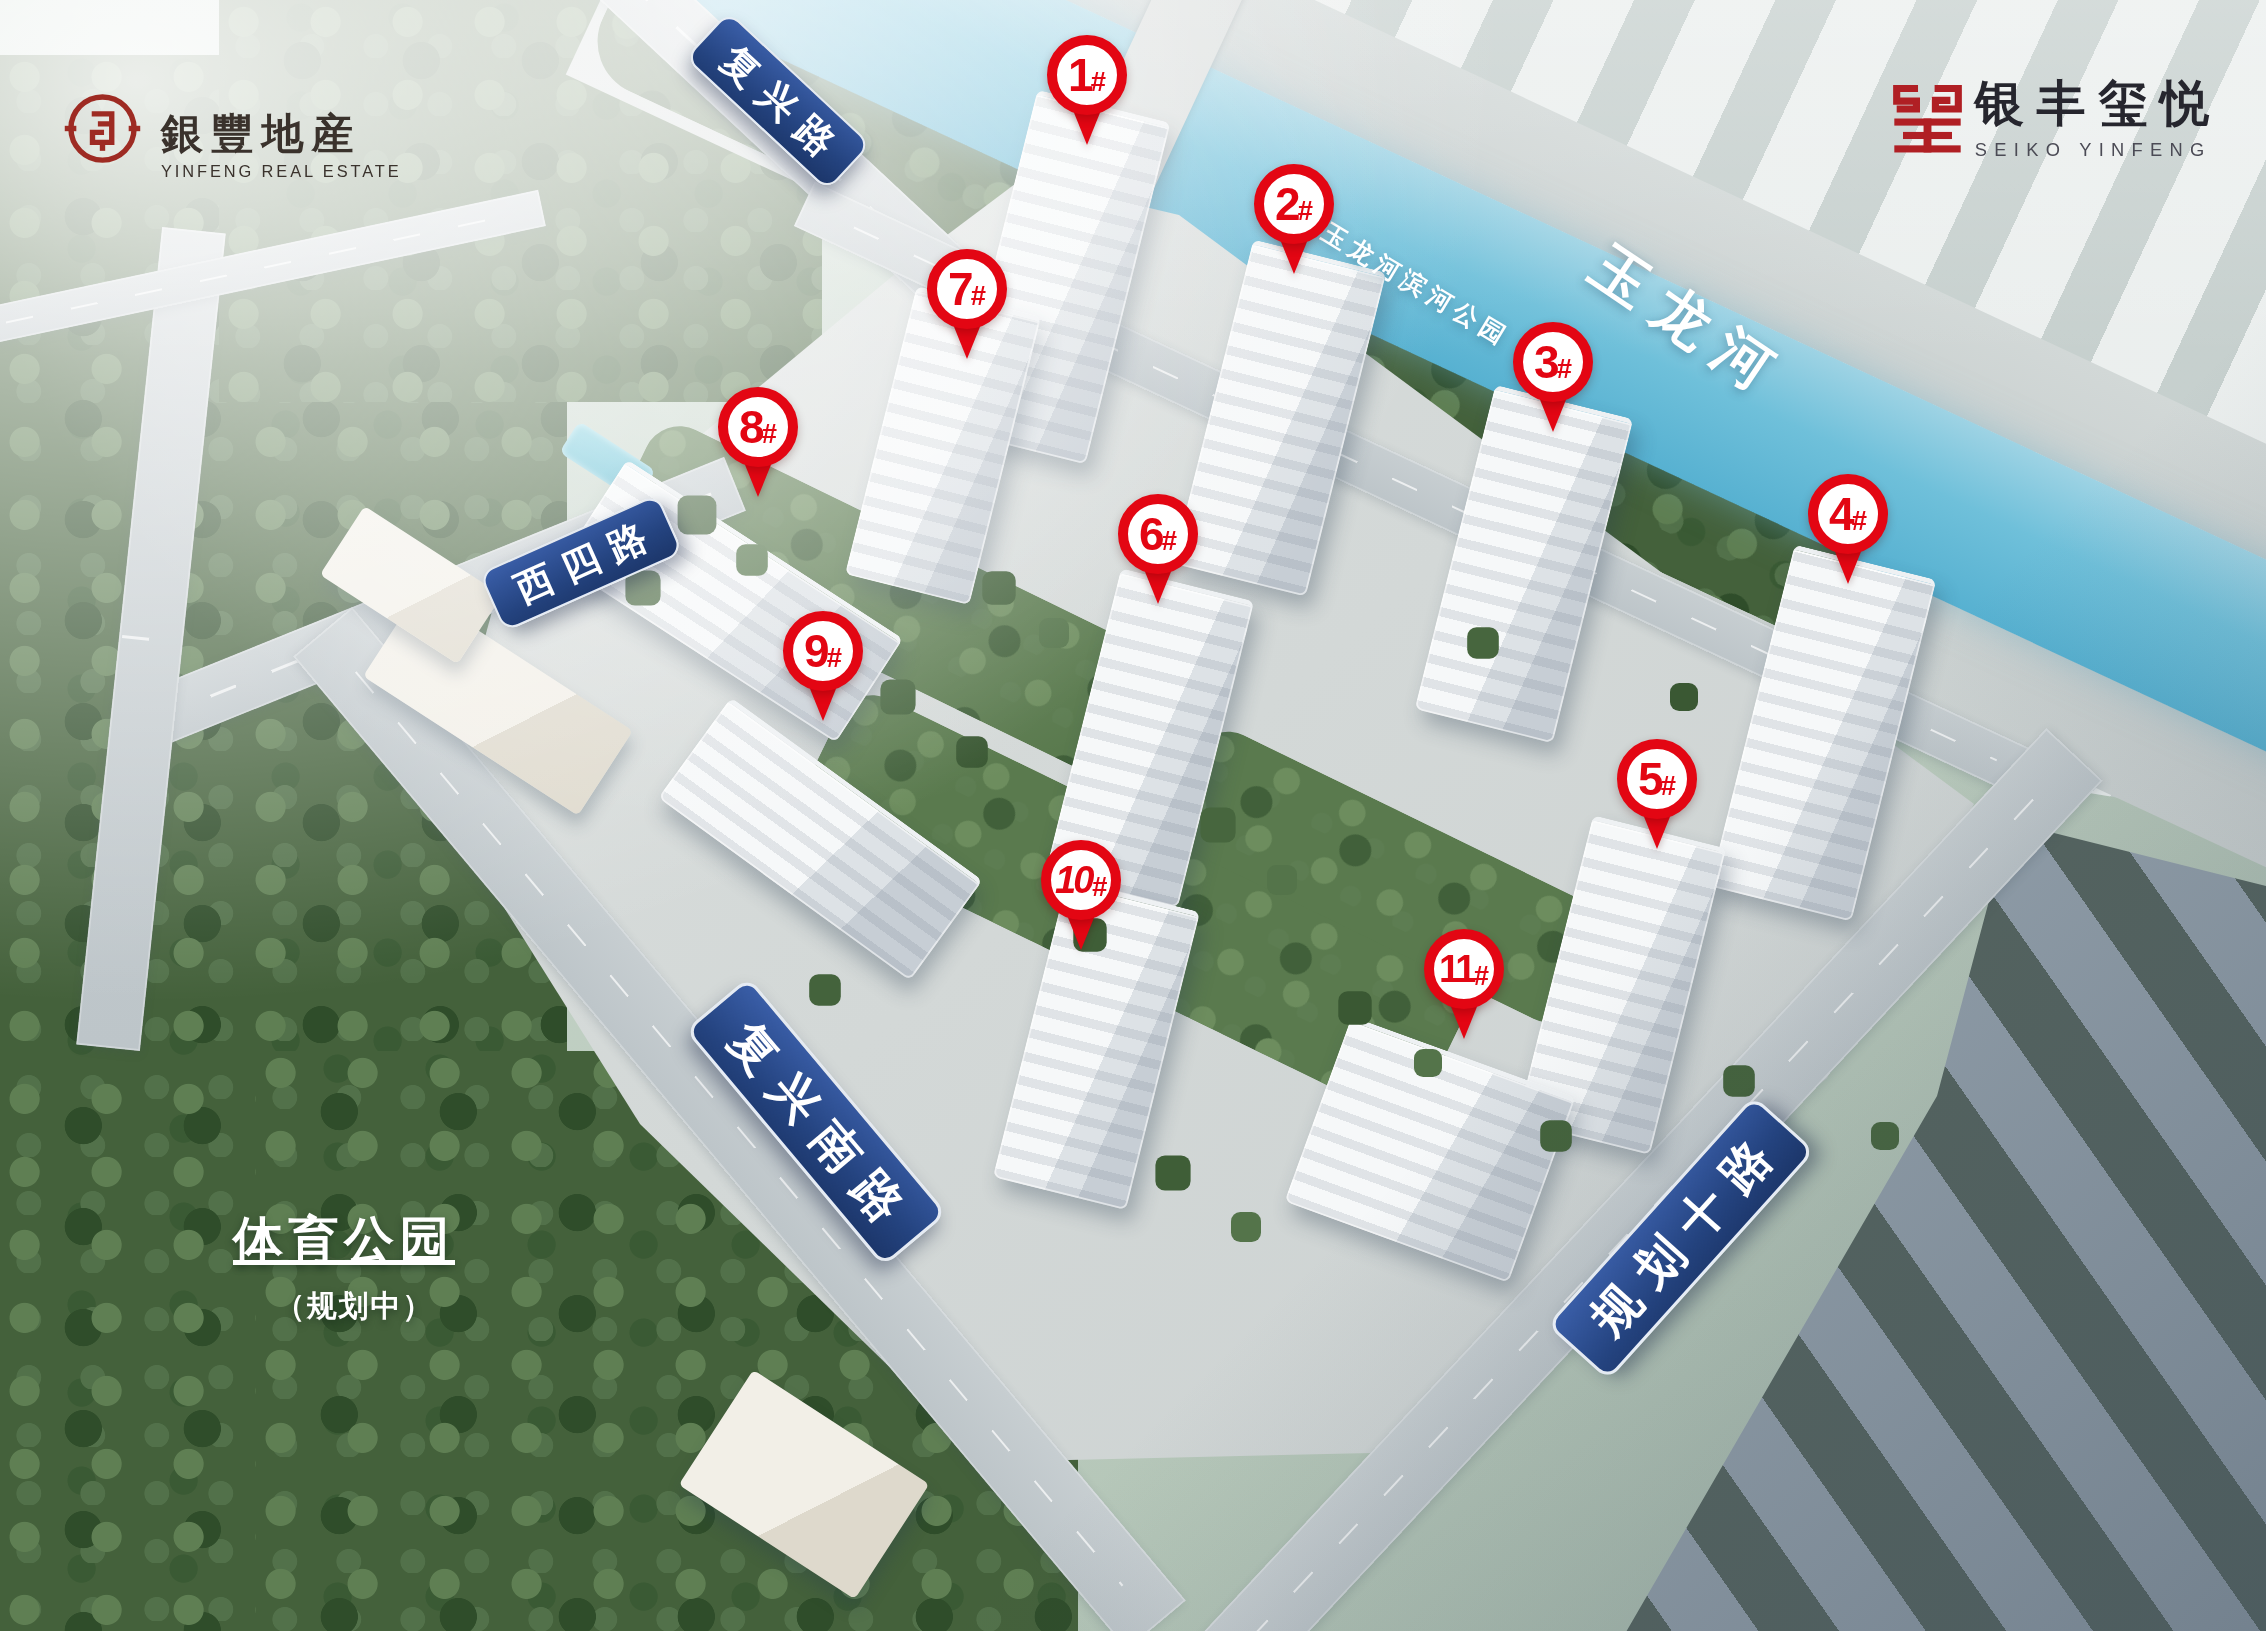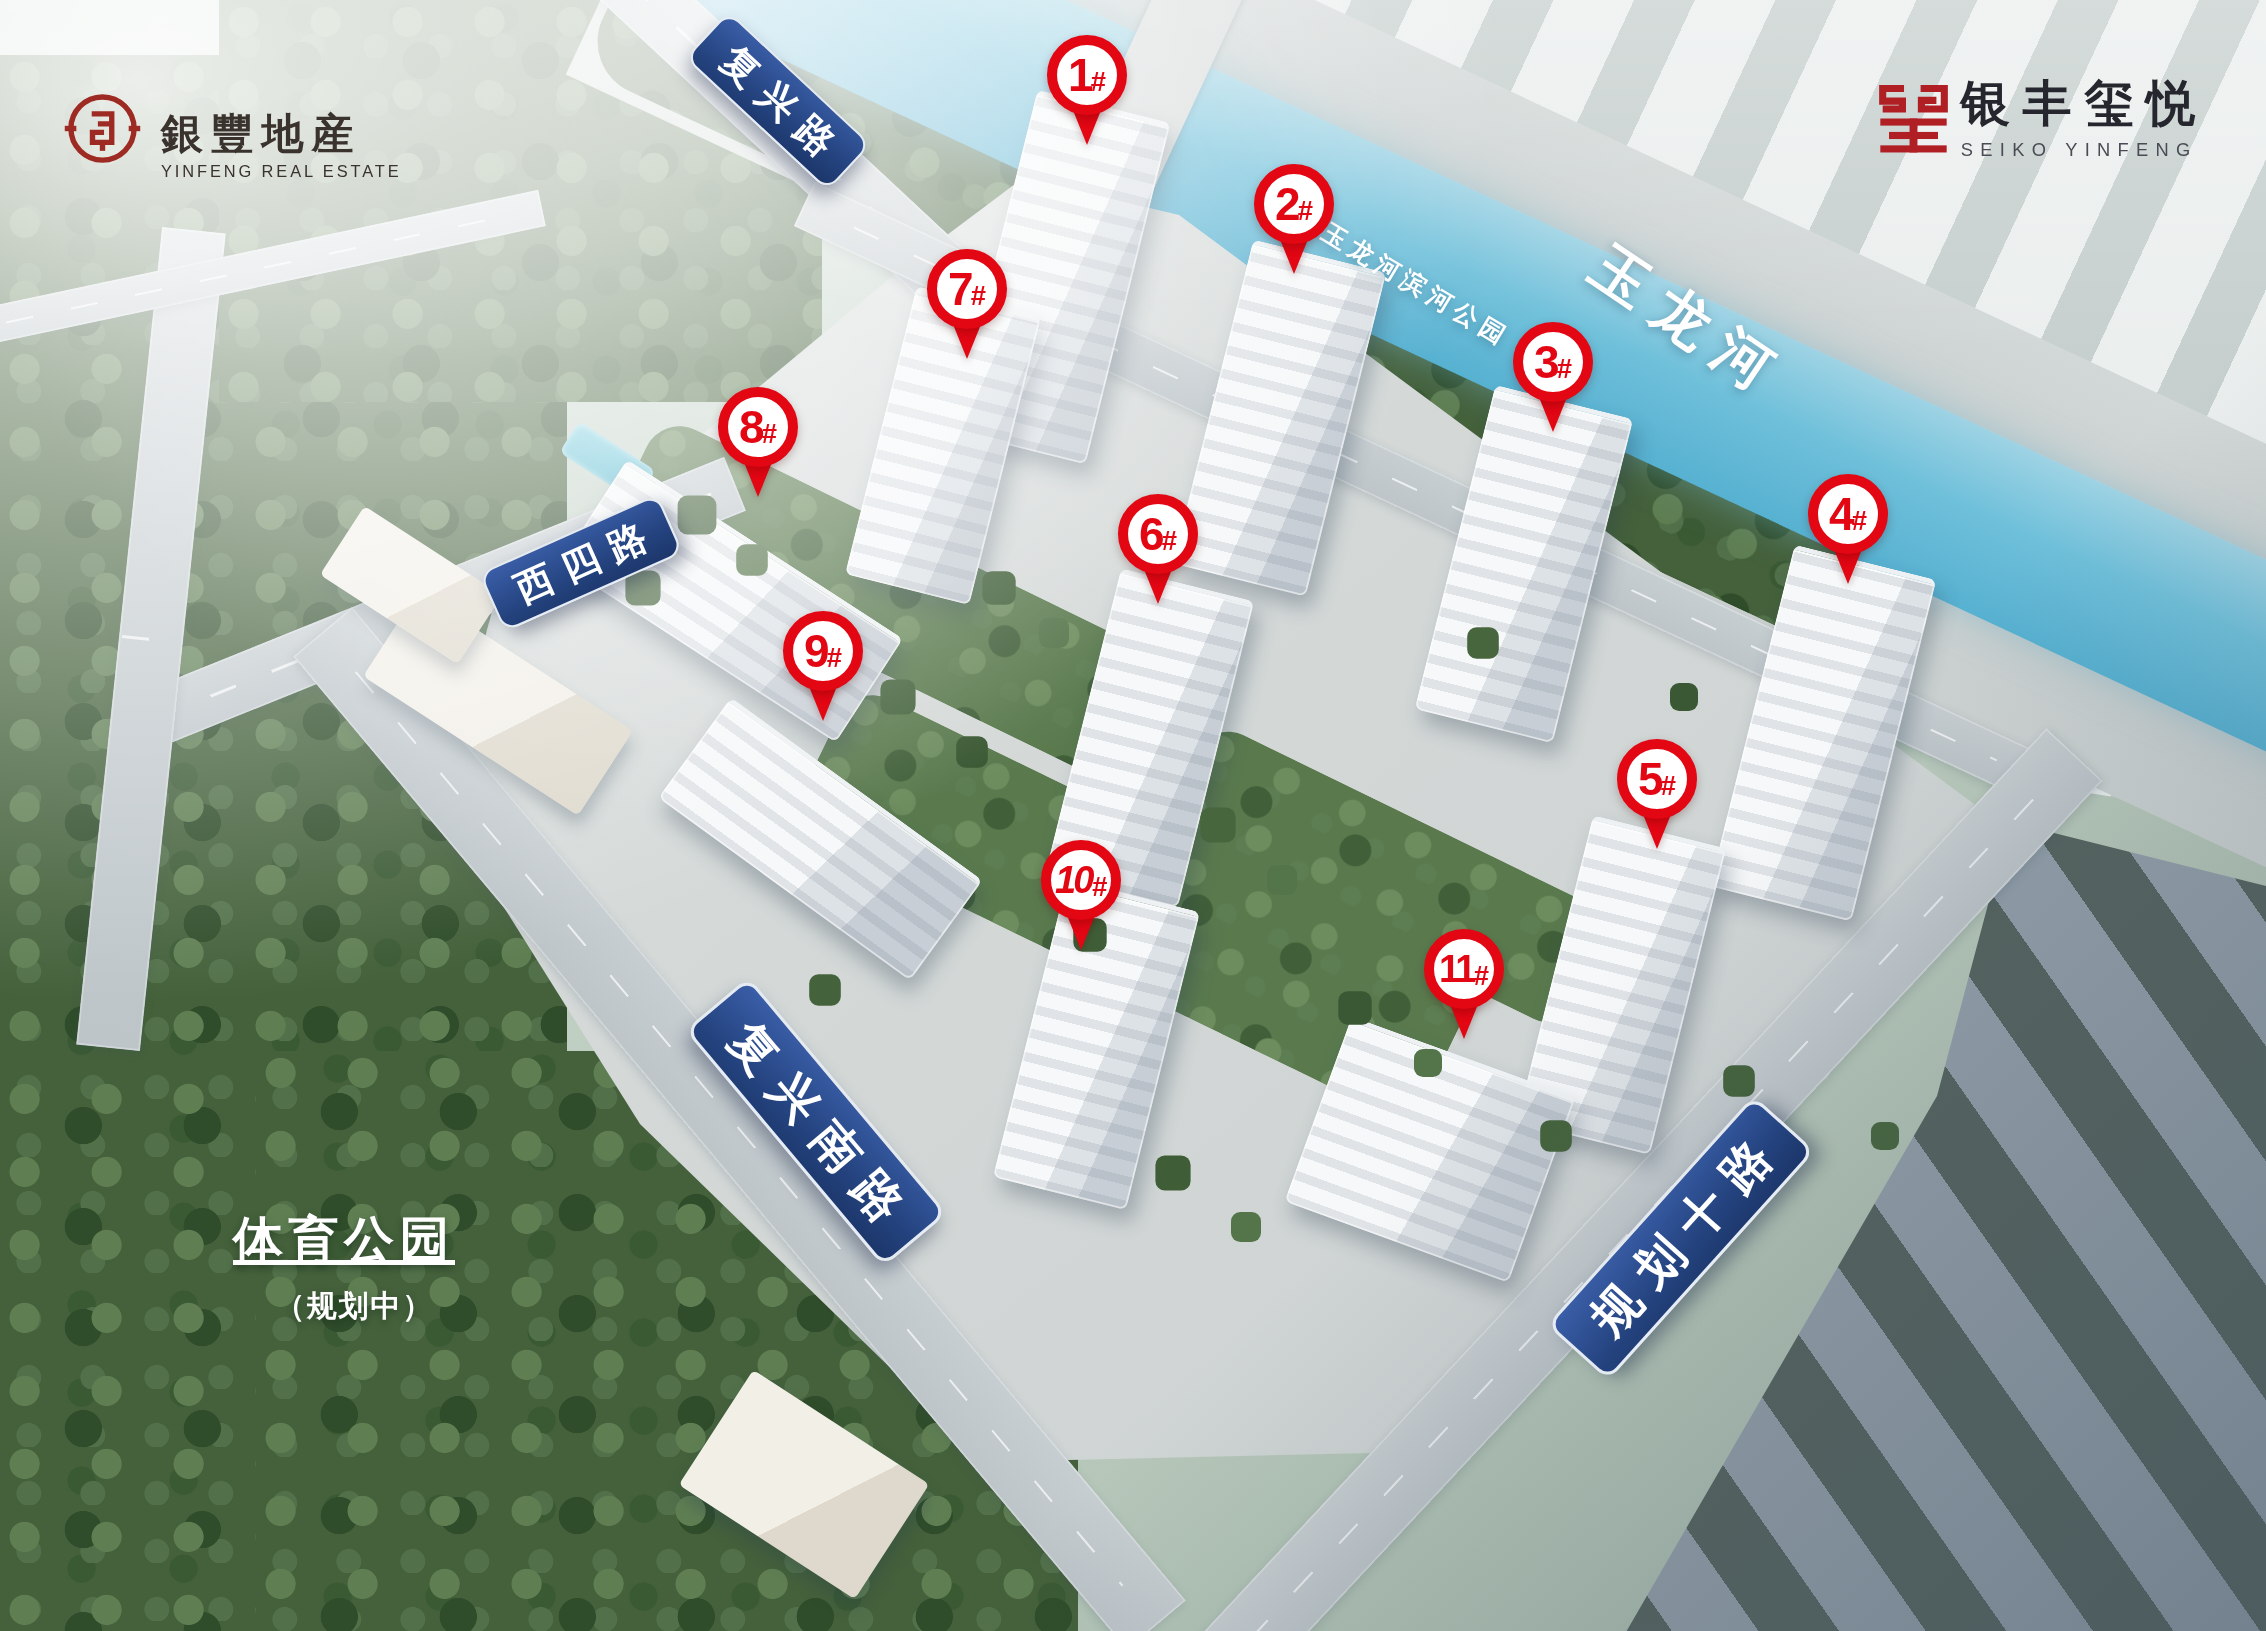--- a/index.html
+++ b/index.html
@@ -88,21 +88,21 @@
     border:10px solid #e30613;border-radius:50%;display:flex;align-items:center;justify-content:center;
     color:#e30613;font-weight:bold;box-shadow:0 3.7px 9.1px rgba(60,0,0,.25);}
   .marker .num{font-size:46px;line-height:1;letter-spacing:-2.7px;}
   .marker.wide .num{font-size:38px;}
   .marker .hash{font-size:27.4px;font-weight:bold;margin-top:14.6px;}
 
   
   .logo-left{position:absolute;left:64px;top:77px;display:flex;align-items:center;gap:20px;z-index:50;}
   .logo-left .cn{font-size:42px;font-weight:bold;color:#3a322c;letter-spacing:8.2px;line-height:1;}
   .logo-left .en{font-size:16.4px;font-weight:normal;color:#3a322c;letter-spacing:2.9px;margin-top:8.2px;line-height:1;}
-  .logo-right{position:absolute;right:58px;top:79px;display:flex;align-items:flex-start;gap:8px;z-index:50;}
+  .logo-right{position:absolute;right:44px;top:79px;display:flex;align-items:flex-start;gap:8px;z-index:50;}
   .logo-right .cn{font-size:49px;font-weight:600;color:#26262e;letter-spacing:12.8px;line-height:1;}
   .logo-right .en{font-size:18.3px;color:#4b4b55;letter-spacing:7.3px;margin-top:12.8px;line-height:1;}
 </style>
 </head>
 <body>
 
 <div class="stage">
 
   <div class="abs forest" style="left:0;top:55px;width:567px;height:1577px;"></div>
   <div class="abs forest" style="left:219px;top:0;width:603px;height:402px;"></div>

